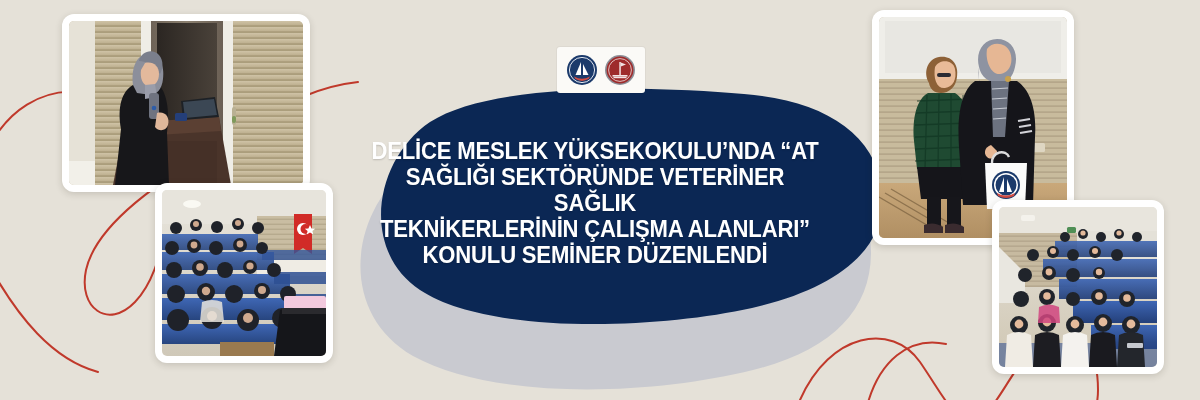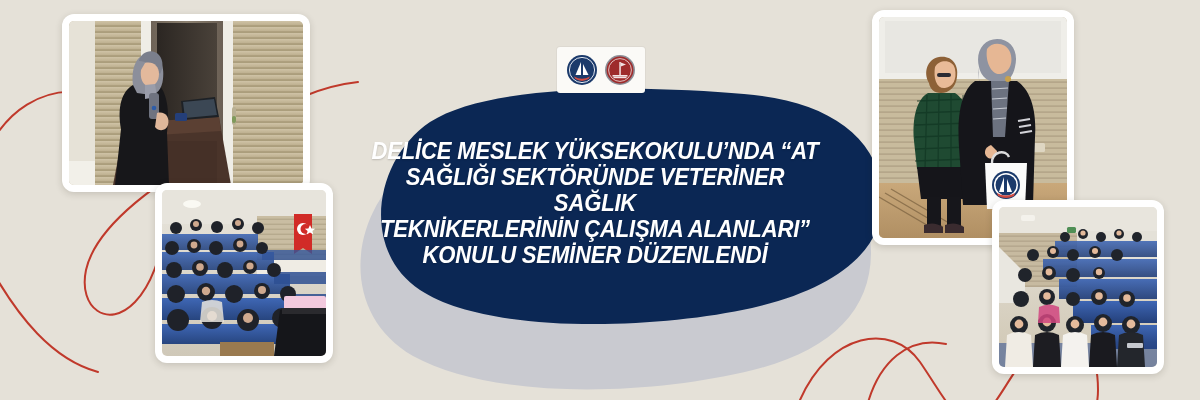--- a/index.html
+++ b/index.html
@@ -2,21 +2,21 @@
 <html lang="tr"><head>
 <meta charset="utf-8">
 <style>
   html,body{margin:0;padding:0;}
   body{
     width:1200px;height:400px;overflow:hidden;
     background:#e5e1d8;
     font-family:"Liberation Sans","DejaVu Sans",sans-serif;
     position:relative;
   }
-  #stage{position:absolute;inset:0;width:1200px;height:400px;overflow:hidden;background:#e5e1d8;font-style:italic;}
+  #stage{position:absolute;inset:0;width:1200px;height:400px;overflow:hidden;background:#e5e1d8;}
 
   
   .squiggle{position:absolute;pointer-events:none;}
   .squiggle svg{display:block;overflow:visible;}
   .squiggle path{fill:none;stroke:#c0392b;stroke-width:2;stroke-linecap:round;}
 
   
   .blob{position:absolute;}
   .blob svg{display:block;}
 

